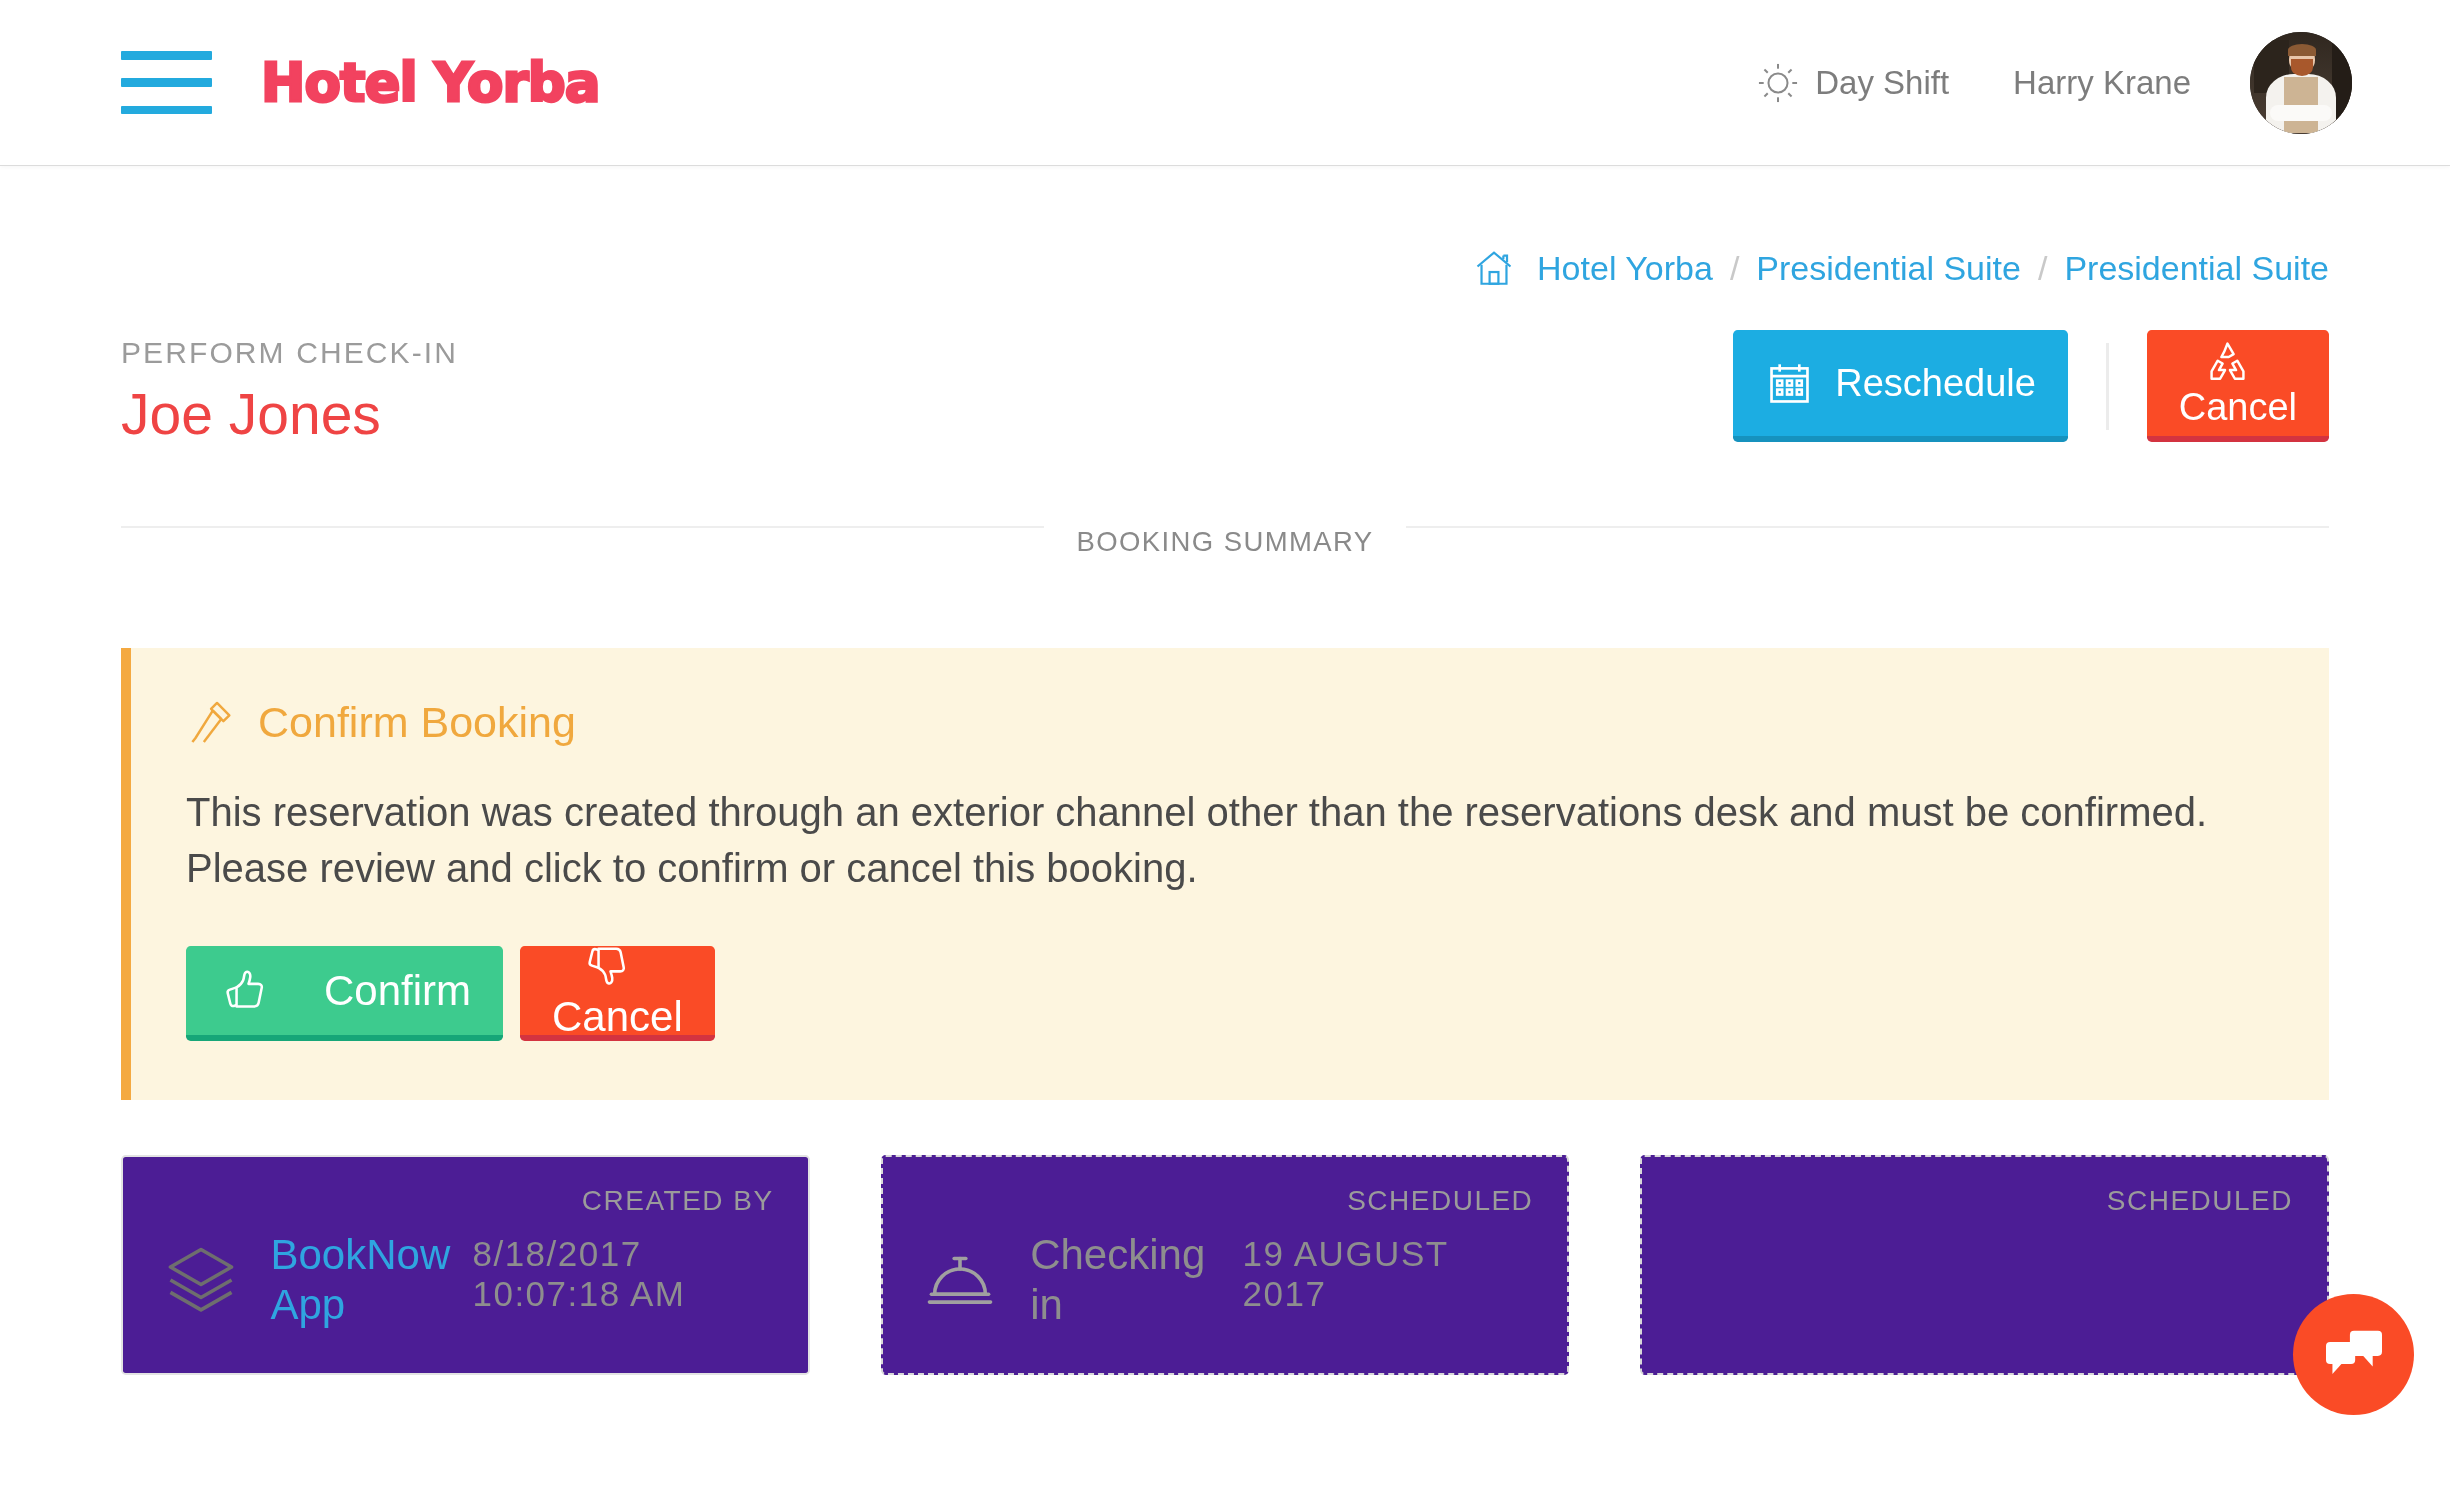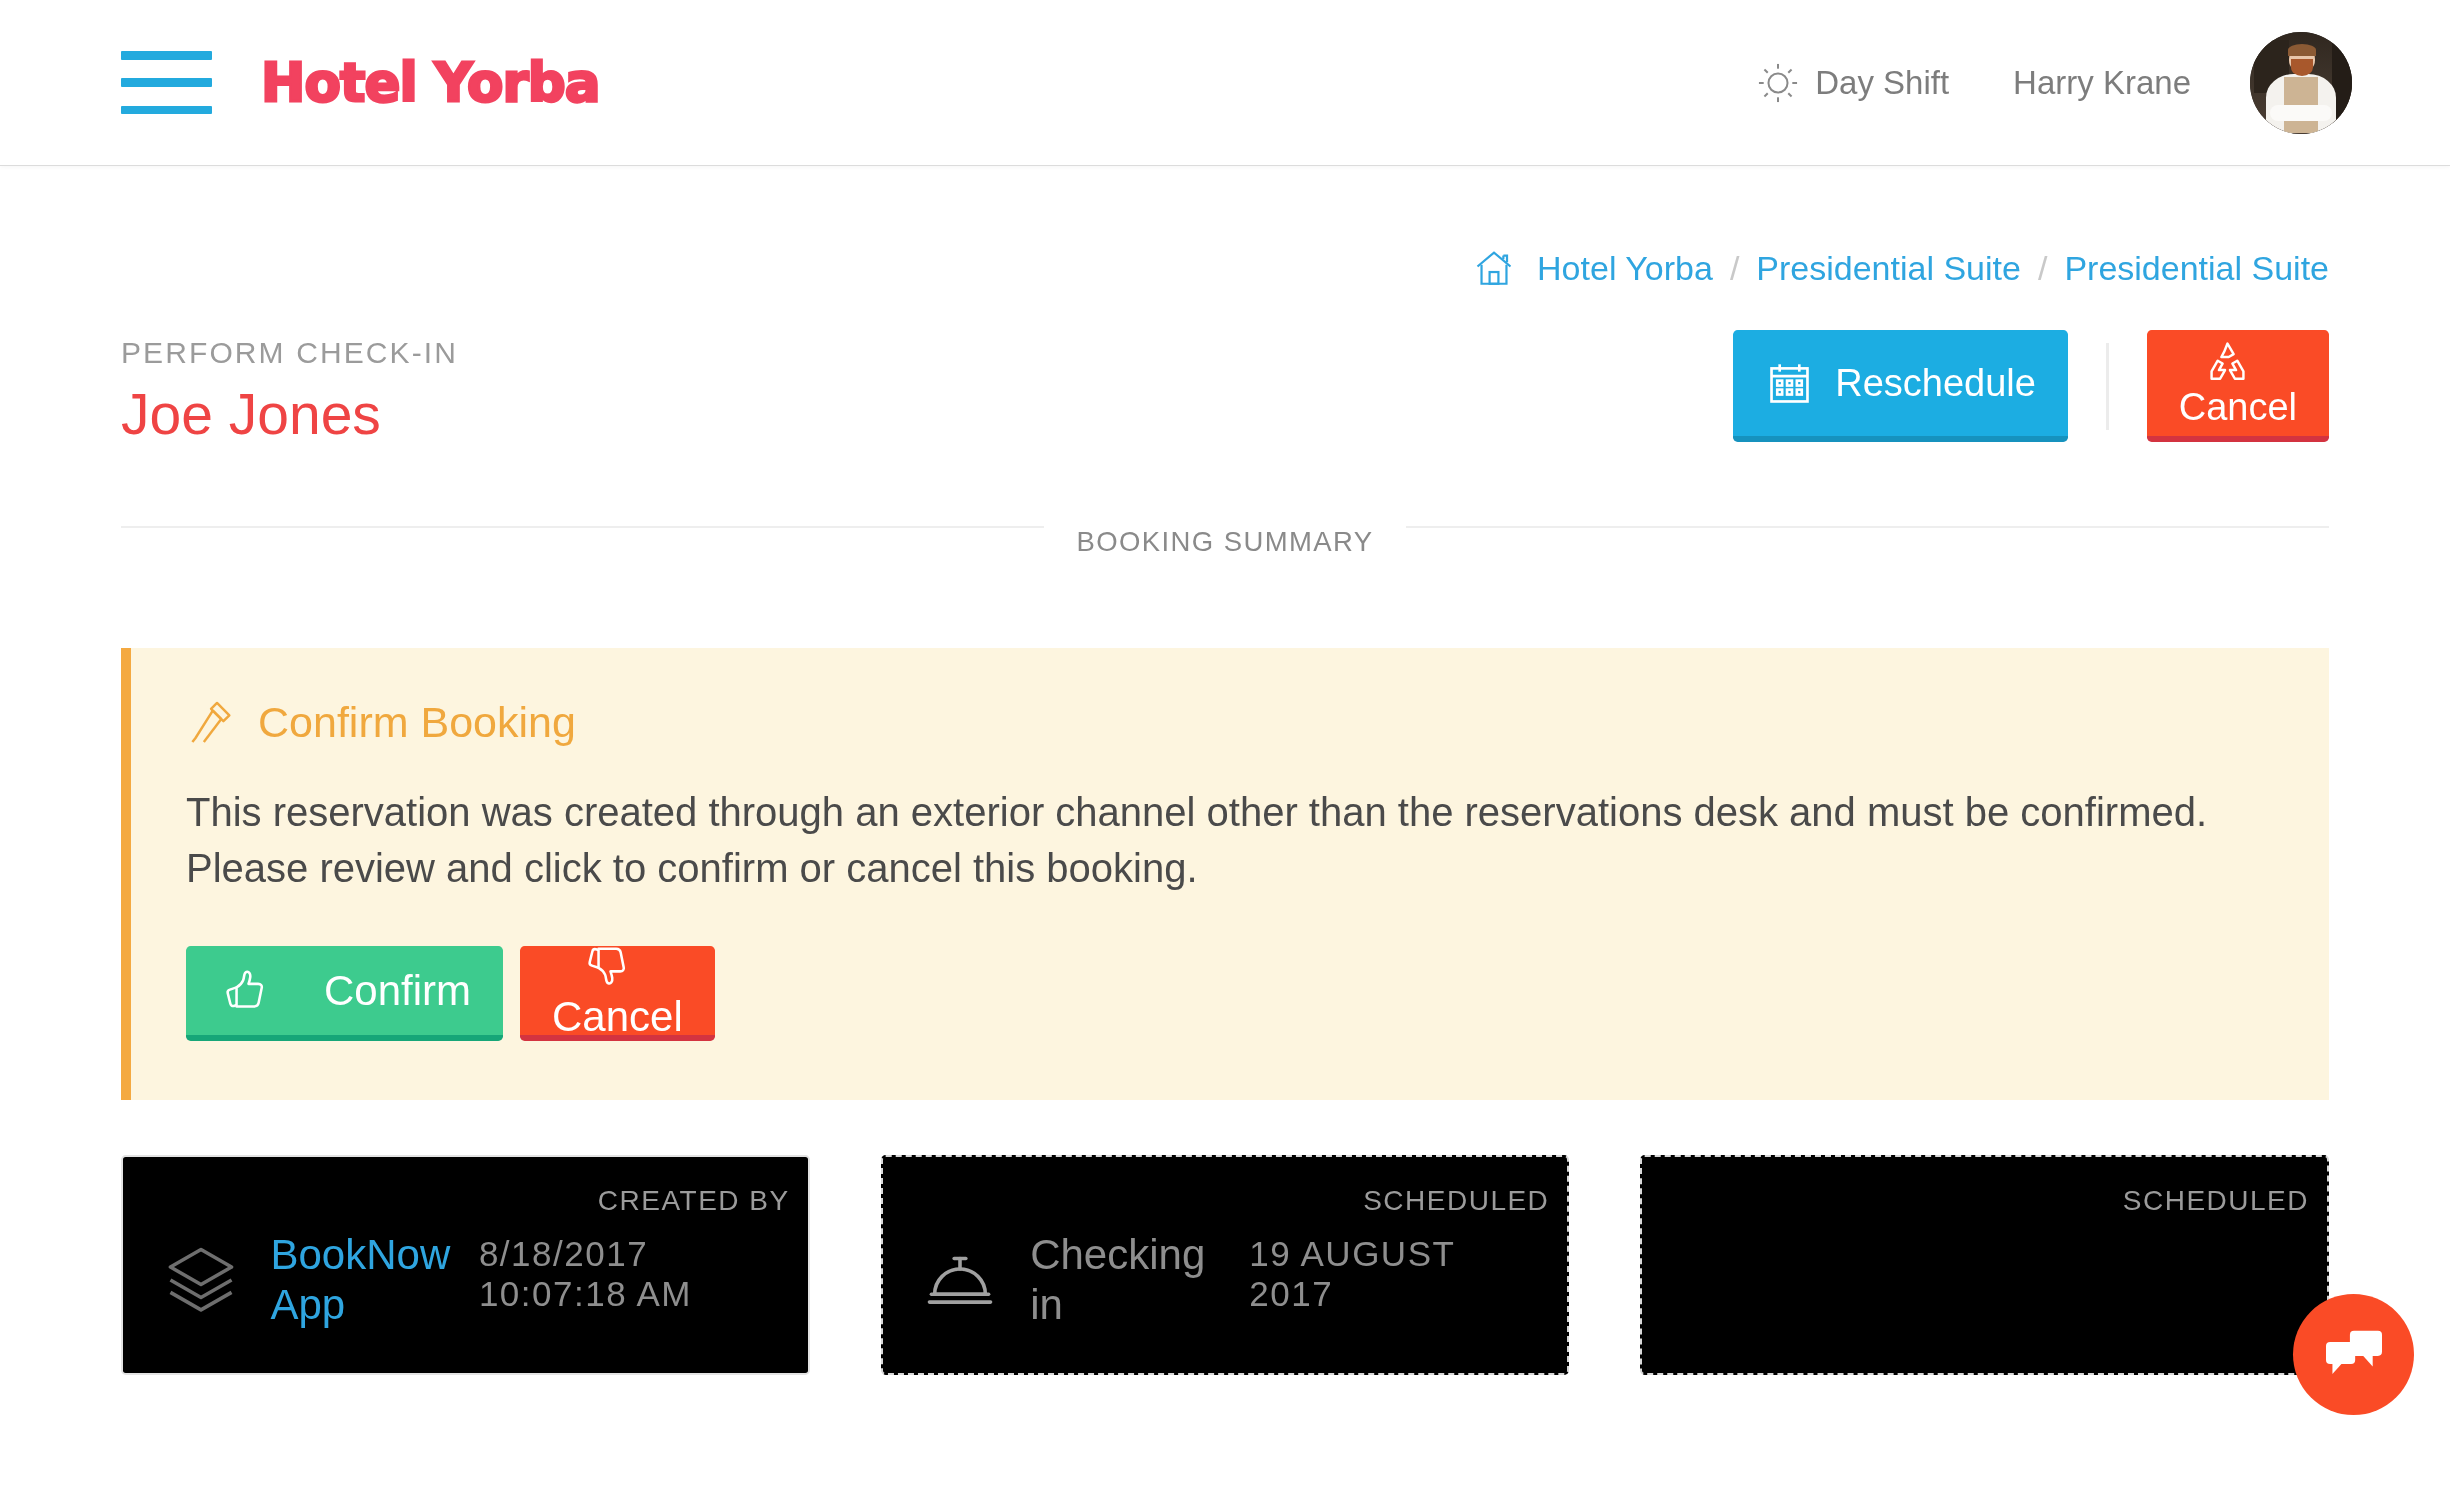--- a/index.html
+++ b/index.html
@@ -163,24 +163,23 @@
   .alert-actions .btn { margin-right: 17px; height: 95px; font-size: 42px; }
 
   
   .cards {
     display: flex; gap: 71px;
     margin-top: 55px;
   }
   .card {
     flex: 1;
     border-radius: 4.7px;
-    padding: 28px 18px 32px 34px;
+    padding: 28px 34px 32px 34px;
     min-height: 220px;
-    background: #000000;
-    text-decoration: underline;
+    background: #4c1d95;
   }
   .card-solid  { border: 2.8px solid #e3e3e3; }
   .card-dashed { border: 2.8px dashed #d8d8d8; }
   .card-label {
     text-align: right;
     color: #9b9b9b; font-size: 28px; letter-spacing: 1.5px;
   }
   .card-content { display: flex; align-items: center; margin-top: 13.3px; }
   .card-icon { width: 87px; margin-right: 26.5px; display: flex; justify-content: center; flex: 0 0 auto; }
   .card-icon svg { display: block; }

